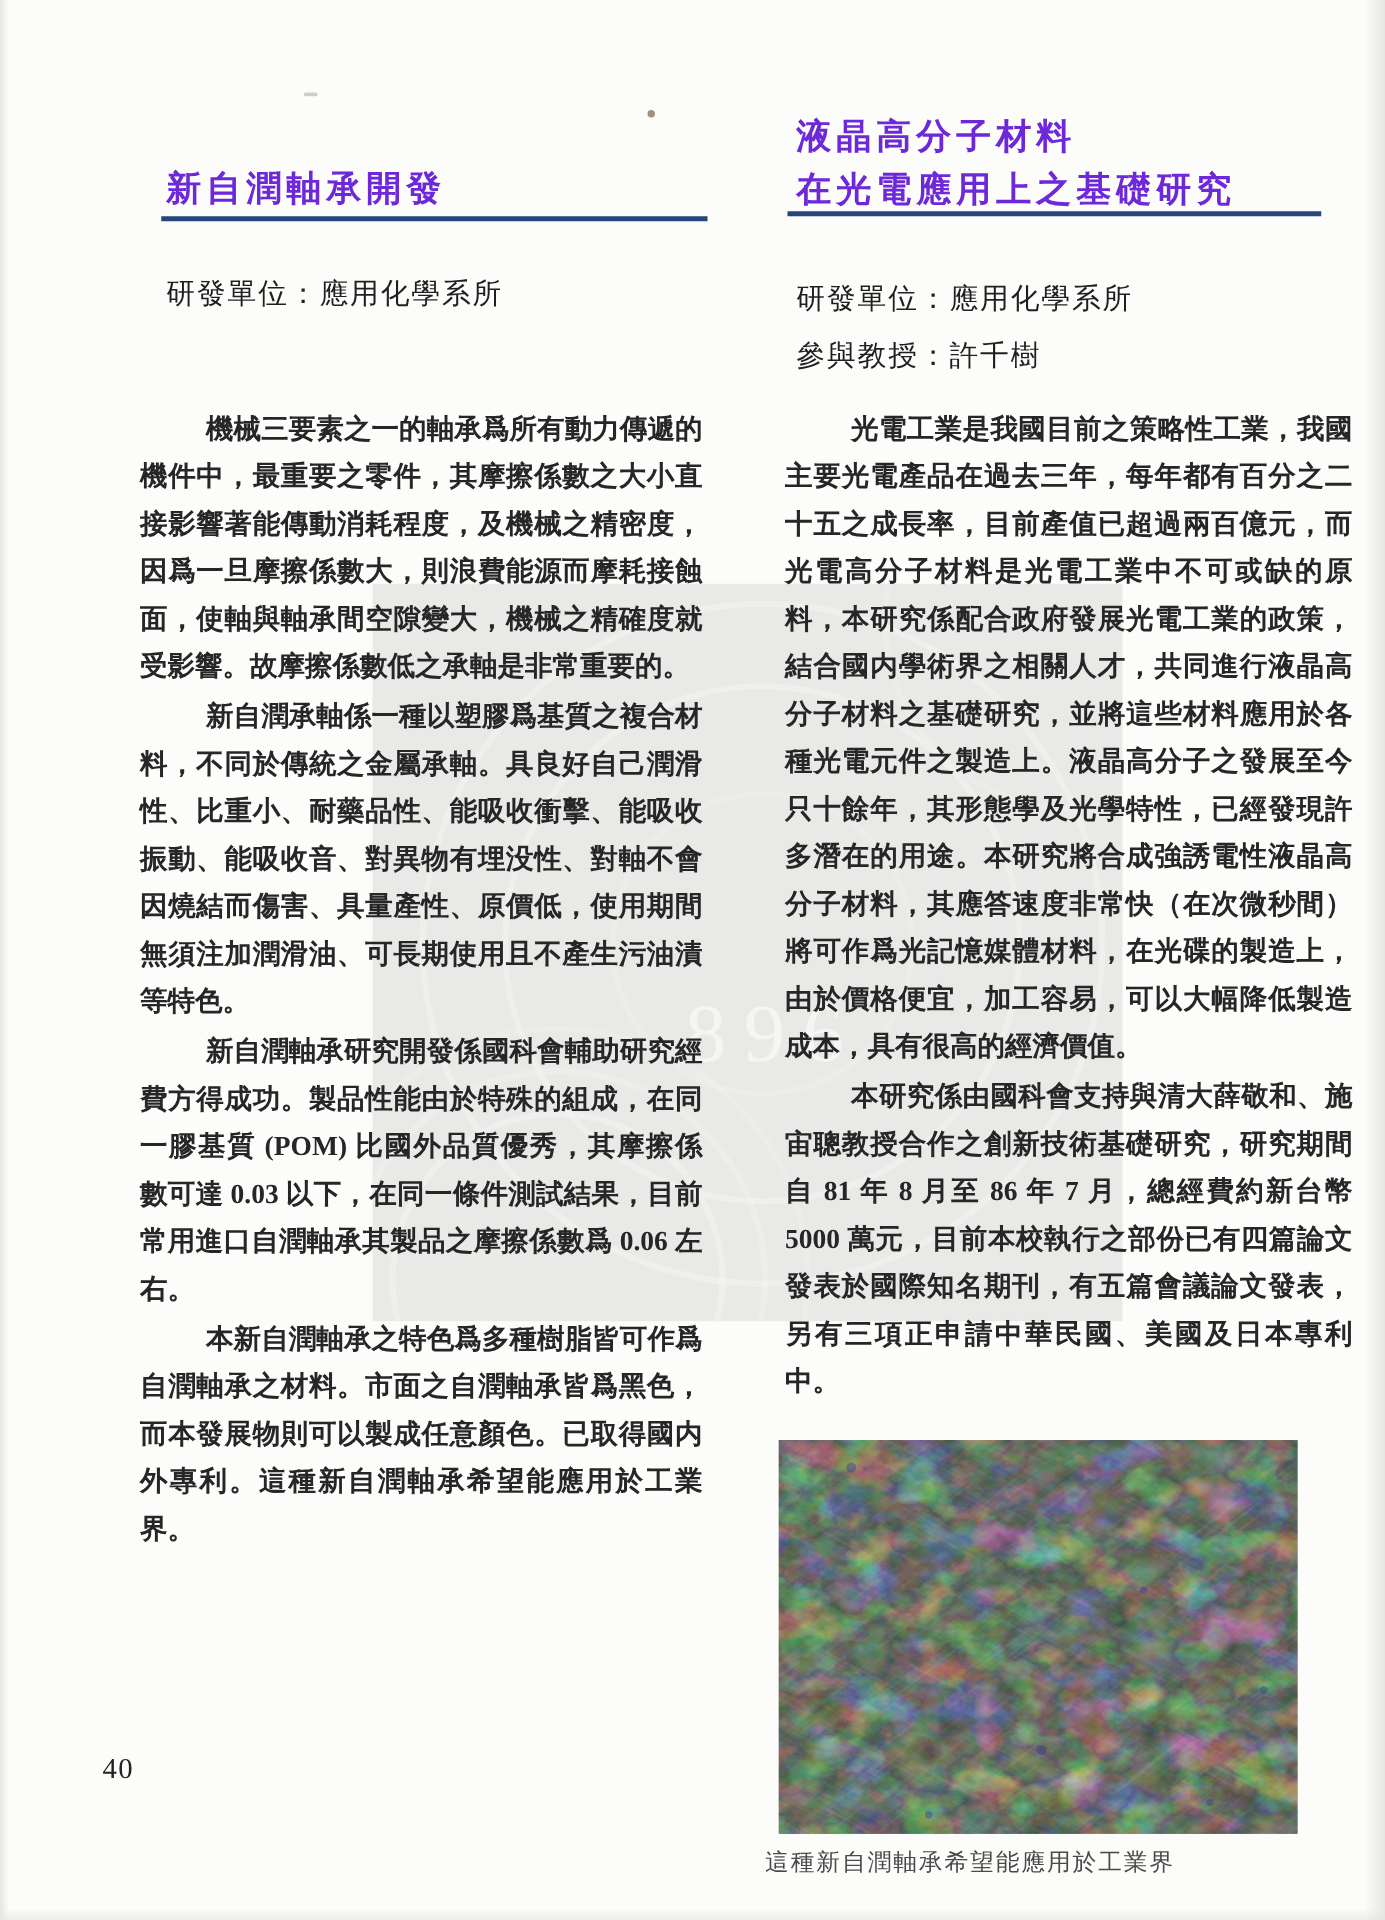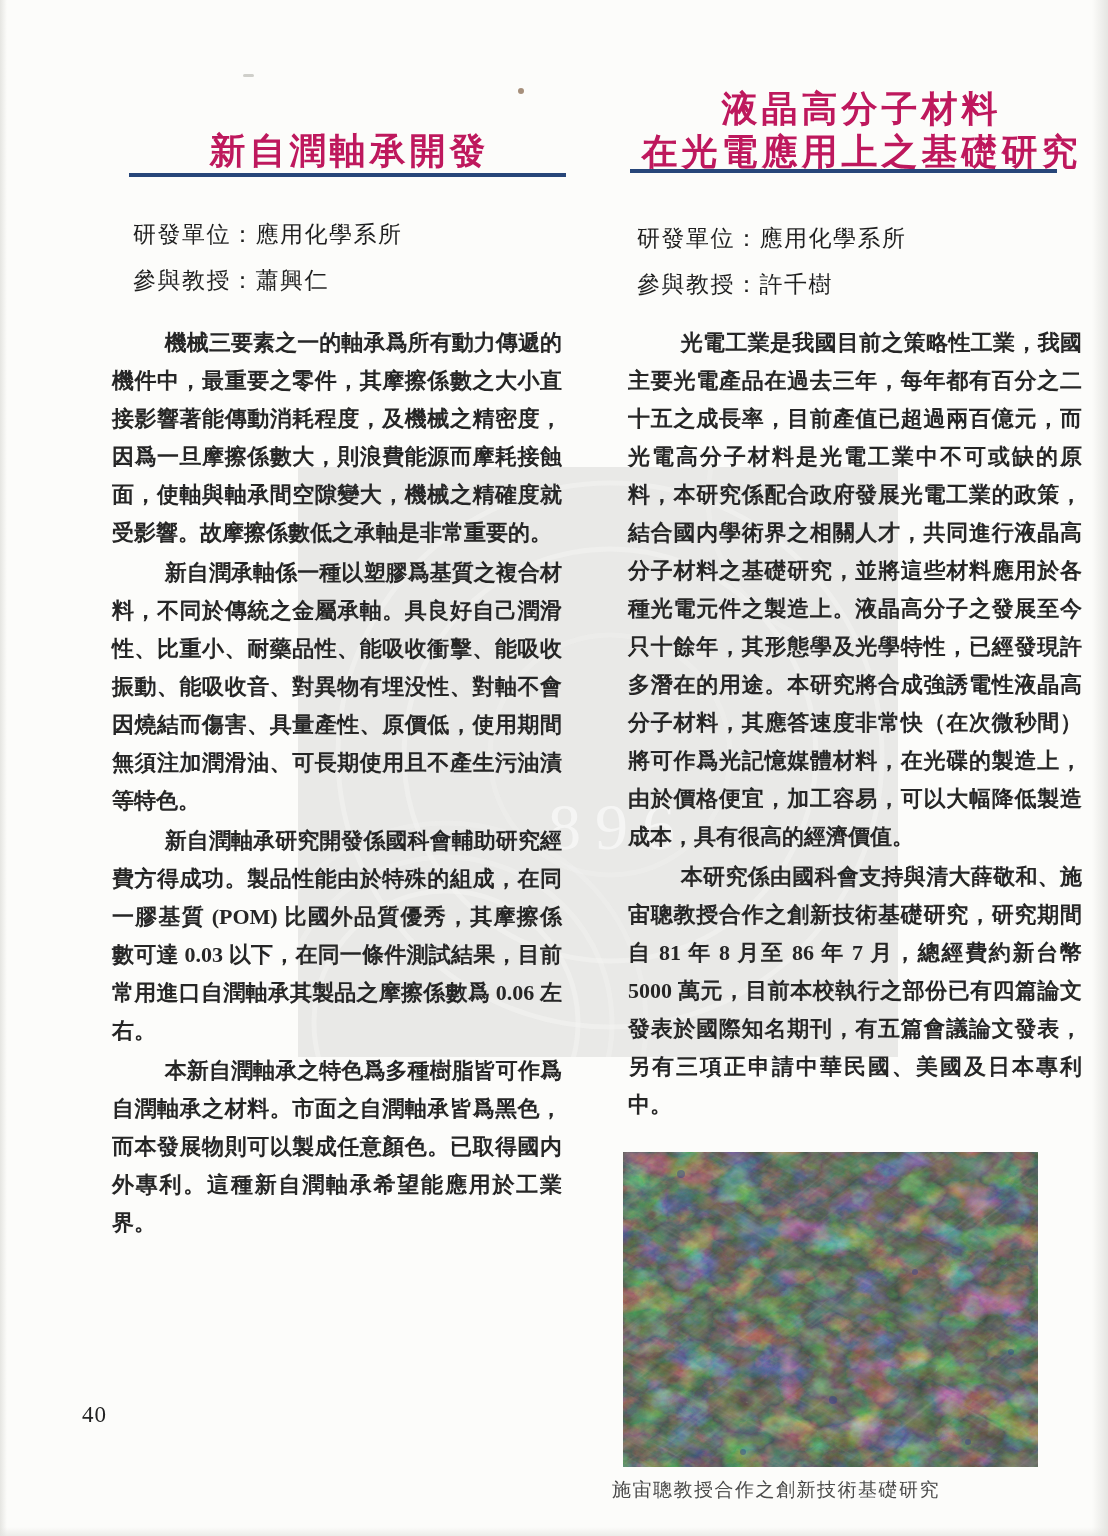--- a/index.html
+++ b/index.html
@@ -26,22 +26,22 @@
     position:absolute; left:253px; top:467px; width:600px; height:590px;
     background:#e9e9e7; z-index:1;margin-left:45px;
   }
 
   
   .col { position:absolute; z-index:2; }
   .col-left  { left:112px; top:130px; width:454px; height:1110px; }
   .col-right { left:628px; top:88px;  width:458px; height:1040px; }
 
   .headline {
-    color:#be185d; font-weight:600; font-size:36px;
-    letter-spacing:4px; line-height:43px;text-align:center;
+    color:#6d28d9; font-weight:600; font-size:28px;
+    letter-spacing:4px; line-height:43px;
   }
   .col-left .headline { margin-left:21px;font-family:Liberation Serif, serif; }
   .title-rule { height:4px; background:#274679; }
   .col-left  .rule-wrap { position:absolute; top:43px; left:17px; right:0; }
   .col-right .rule-wrap { position:absolute; top:81px; left:2px;  right:29px; }
   .col-right .headline { margin-left:9px; }
 
   .meta-block { position:absolute; left:0; right:0; }
   .col-left  .meta-block { top:82px;  margin-left:21px; }
   .col-right .meta-block { top:128px; margin-left:9px; }
@@ -94,21 +94,20 @@
   </div>
 
   <section class="col col-left">
     <h1 class="headline">新自潤軸承開發</h1>
     <div class="rule-wrap">
         <div class="title-rule"></div>
       </div>
 
     <div class="meta-block">
       <div class="meta-line">研發單位：應用化學系所</div>
-      <div class="meta-line">參與教授：蕭興仁</div>
     </div>
 
     <div class="body-block">
       <p>機械三要素之一的軸承爲所有動力傳遞的機件中，最重要之零件，其摩擦係數之大小直接影響著能傳動消耗程度，及機械之精密度，因爲一旦摩擦係數大，則浪費能源而摩耗接蝕面，使軸與軸承間空隙變大，機械之精確度就受影響。故摩擦係數低之承軸是非常重要的。</p>
       <p>新自潤承軸係一種以塑膠爲基質之複合材料，不同於傳統之金屬承軸。具良好自己潤滑性、比重小、耐藥品性、能吸收衝擊、能吸收振動、能吸收音、對異物有埋没性、對軸不會因燒結而傷害、具量產性、原價低，使用期間無須注加潤滑油、可長期使用且不產生污油漬等特色。</p>
       <p>新自潤軸承研究開發係國科會輔助研究經費方得成功。製品性能由於特殊的組成，在同一膠基質 (POM) 比國外品質優秀，其摩擦係數可達 0.03 以下，在同一條件測試結果，目前常用進口自潤軸承其製品之摩擦係數爲 0.06 左右。</p>
       <p>本新自潤軸承之特色爲多種樹脂皆可作爲自潤軸承之材料。市面之自潤軸承皆爲黑色，而本發展物則可以製成任意顏色。已取得國内外專利。這種新自潤軸承希望能應用於工業界。</p>
     </div>
   </section>
 
@@ -177,16 +176,16 @@
       <g fill="#2a3f8f" opacity="0.45">
         <circle cx="58" cy="22" r="4"></circle>
           <circle cx="292" cy="120" r="3"></circle>
         <circle cx="210" cy="248" r="4"></circle>
           <circle cx="388" cy="200" r="3"></circle>
         <circle cx="120" cy="300" r="3"></circle>
           <circle cx="345" cy="290" r="3"></circle>
       </g>
     </svg>
   </figure>
-  <figcaption class="fig-caption">施宙聰教授合作之創新技術基礎研究</figcaption>
+  <figcaption class="fig-caption">這種新自潤軸承希望能應用於工業界</figcaption>
 
   <div class="page-number">40</div>
 </div>
 
 </body></html>

